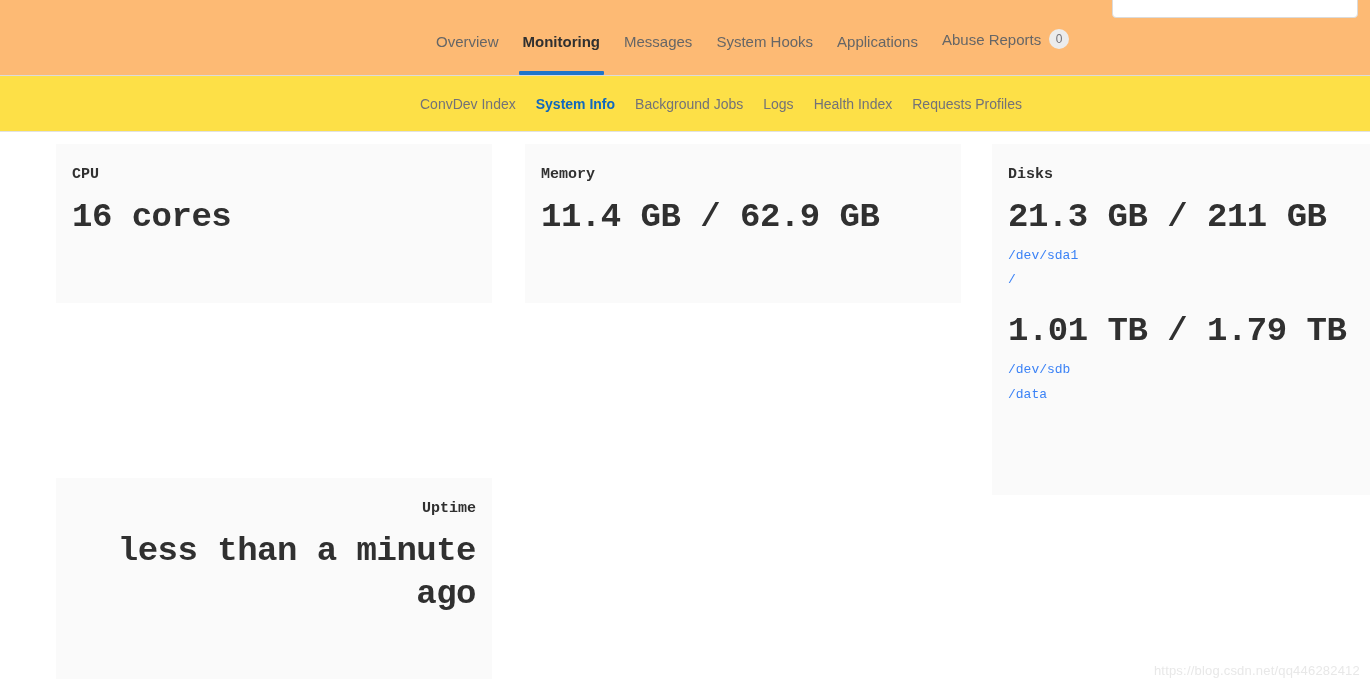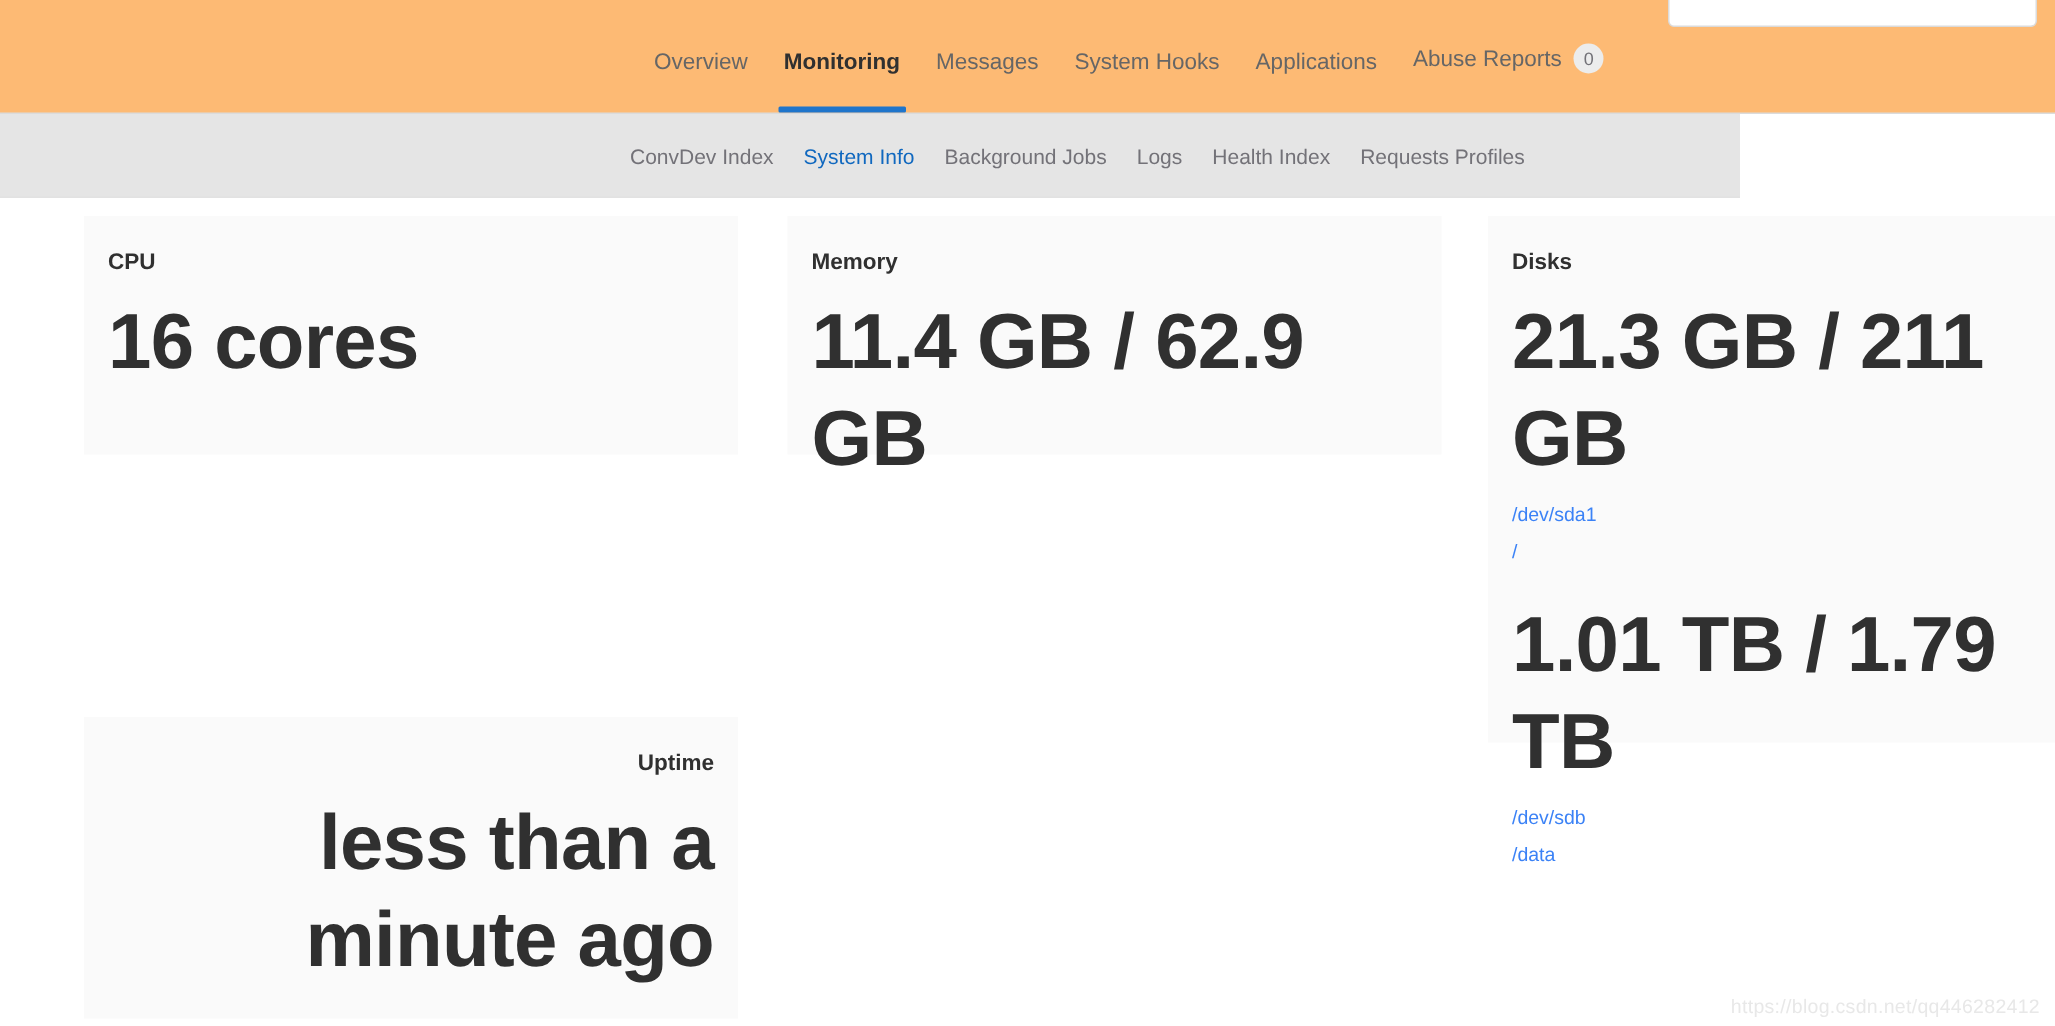--- a/index.html
+++ b/index.html
@@ -89,67 +89,68 @@
     font-size: 12px;
     font-weight: normal;
     box-sizing: border-box;
   }
 
   
   .secondary-nav {
     position: absolute;
     top: 76px;
     left: 0;
-    width: 1160px;
+    width: 1370px;
     height: 56px;
-    background: #e5e5e5;
+    background: #fde047;
     border-bottom: 1px solid #e2e2e2;
     box-sizing: border-box;
   }
   .secondary-nav-inner {
     display: flex;
     align-items: center;
     height: 100%;
     padding-left: 410px;
     box-sizing: border-box;
   }
   .subnav-item {
     font-size: 14px;
     color: #737278;
     padding: 0 10px;
     white-space: nowrap;
     cursor: pointer;
   }
   .subnav-item.active {
     color: #1068bf;
-    font-weight: normal;
+    font-weight: bold;
   }
 
   
   .cards-area {
     position: absolute;
     top: 132px;
     left: 0;
     width: 1232px;
     height: 552px;
+    font-family: Liberation Mono, monospace;
   }
   .card {
     position: absolute;
     background: #fafafa;
     box-sizing: border-box;
     padding: 22px 16px 18px 16px;
   }
   .card-title {
     font-size: 15px;
     color: #303030;
     margin: 0 0 12px 0;
     line-height: 1.2;
   }
   .card-value {
-    font-size: 52px;
+    font-size: 34px;
     font-weight: bold;
     color: #303030;
     line-height: 1.25;
     letter-spacing: -0.5px;
     margin: 0;
   }
   .card-sub {
     font-size: 13px;
     color: #3b82f6;
     line-height: 1.15;

